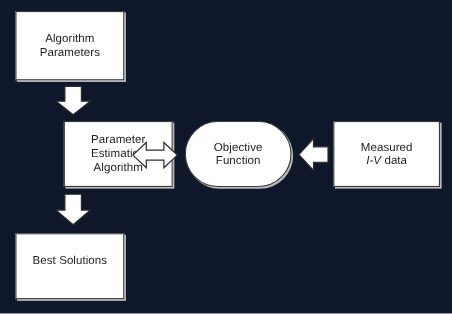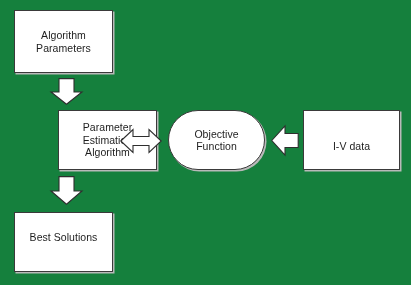--- a/index.html
+++ b/index.html
@@ -7,21 +7,21 @@
     padding: 0;
     background: #ffffff;
   }
   body {
     font-family: "Liberation Sans", sans-serif;
   }
   #diagram {
     position: relative;
     width: 411px;
     height: 285px;
-    background: #15803d;
+    background: #0f172a;
     overflow: hidden;
   }
   .node {
     position: absolute;
     box-sizing: border-box;
     background: #ffffff;
     border: 1px solid #3a3a3a;
     box-shadow: 1.5px 1.5px 0 0 #b9b9b9;
     display: flex;
     align-items: center;
@@ -30,20 +30,21 @@
   }
   .node-label {
     font-size: 10.5px;
     line-height: 12.5px;
     color: #1d1d1d;
     letter-spacing: 0.05px;
     white-space: pre-line;
     padding: 0 3px;
   }
   .node-label .ital {
+    font-style: italic;
   }
   
   #node-algorithm-parameters { left: 14px;  top: 10px;  width: 99px; height: 63px; }
   #node-parameter-estimation  { left: 14px;  top: 110px; width: 99px; height: 60px; margin-left: 44px; }
   #node-best-solutions        { left: 14px;  top: 212px; width: 99px; height: 60px; }
   #node-objective-function    { left: 168px; top: 110px; width: 97px; height: 60px; border-radius: 30px; }
   #node-measured-iv           { left: 303px; top: 110px; width: 97px; height: 60px; }
 
   
   #node-best-solutions .node-label { transform: translateY(-5px); }
@@ -109,16 +110,16 @@
 Function</span>
   </div>
 
   <div class="arrow" id="arrow-measured-to-objective">
     <svg viewBox="0 0 28 37" width="28" height="37" aria-hidden="true">
       <path d="M 0.8,18.5 L 14,4 L 14,11.5 L 27.2,11.5 L 27.2,25.5 L 14,25.5 L 14,33 Z"></path>
     </svg>
   </div>
 
   <div class="node" id="node-measured-iv">
-    <span class="node-label"><br><span class="ital">I-V</span><span> data</span></span>
+    <span class="node-label"><span>Measured</span><br><span class="ital">I-V</span><span> data</span></span>
   </div>
 
 </div>
 
 </body></html>

